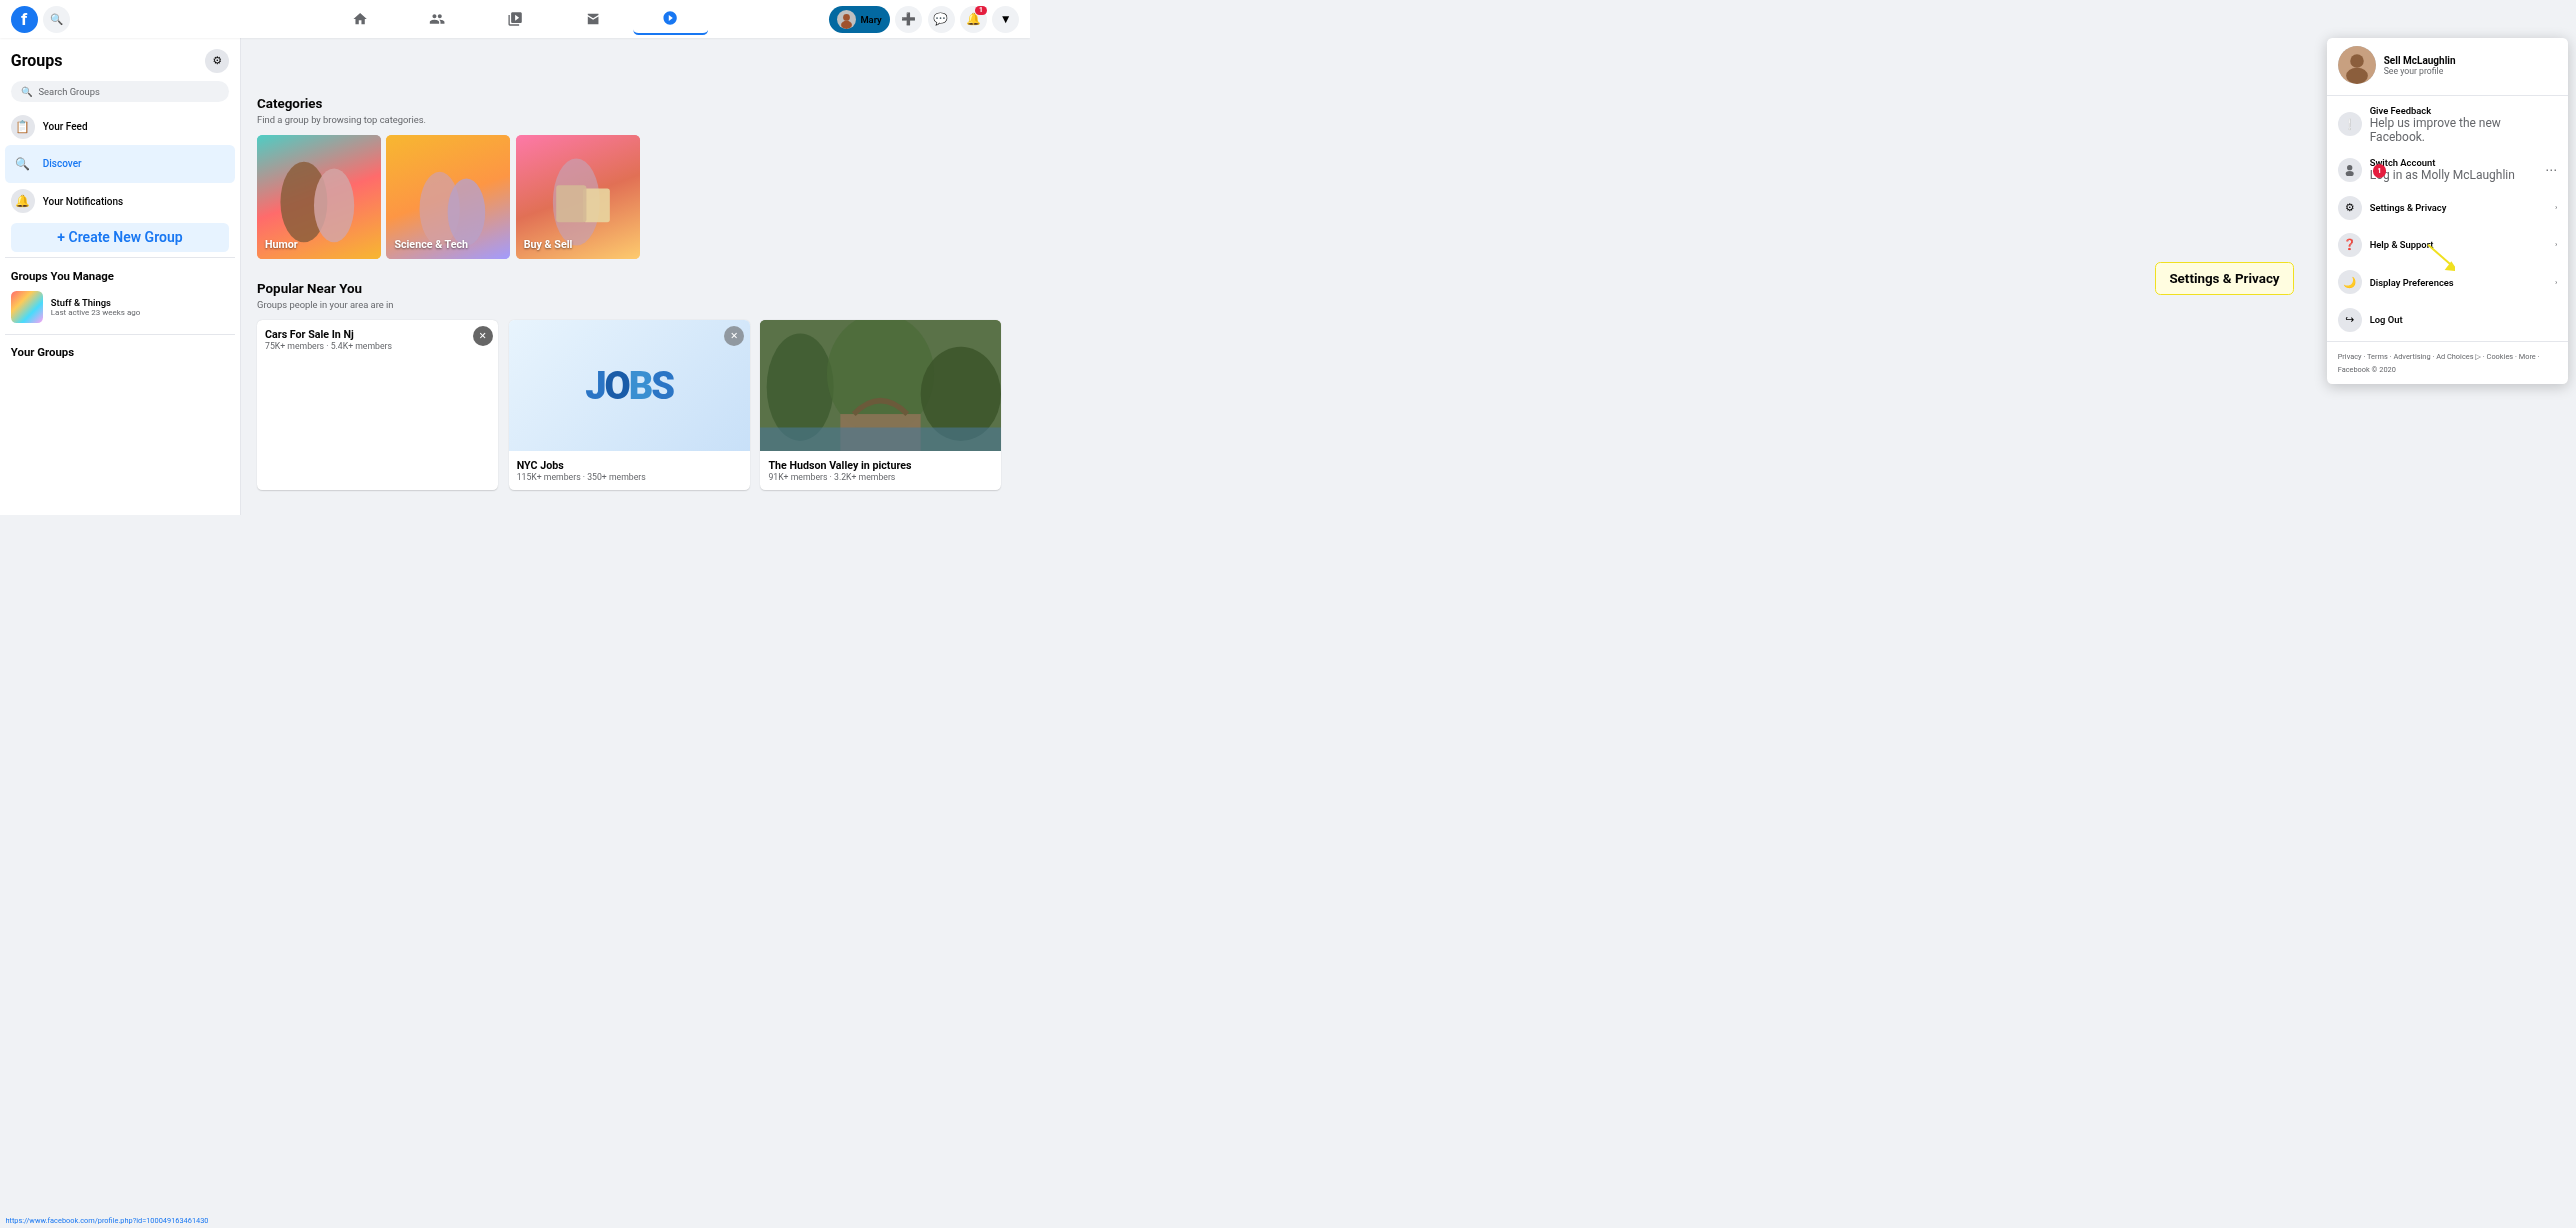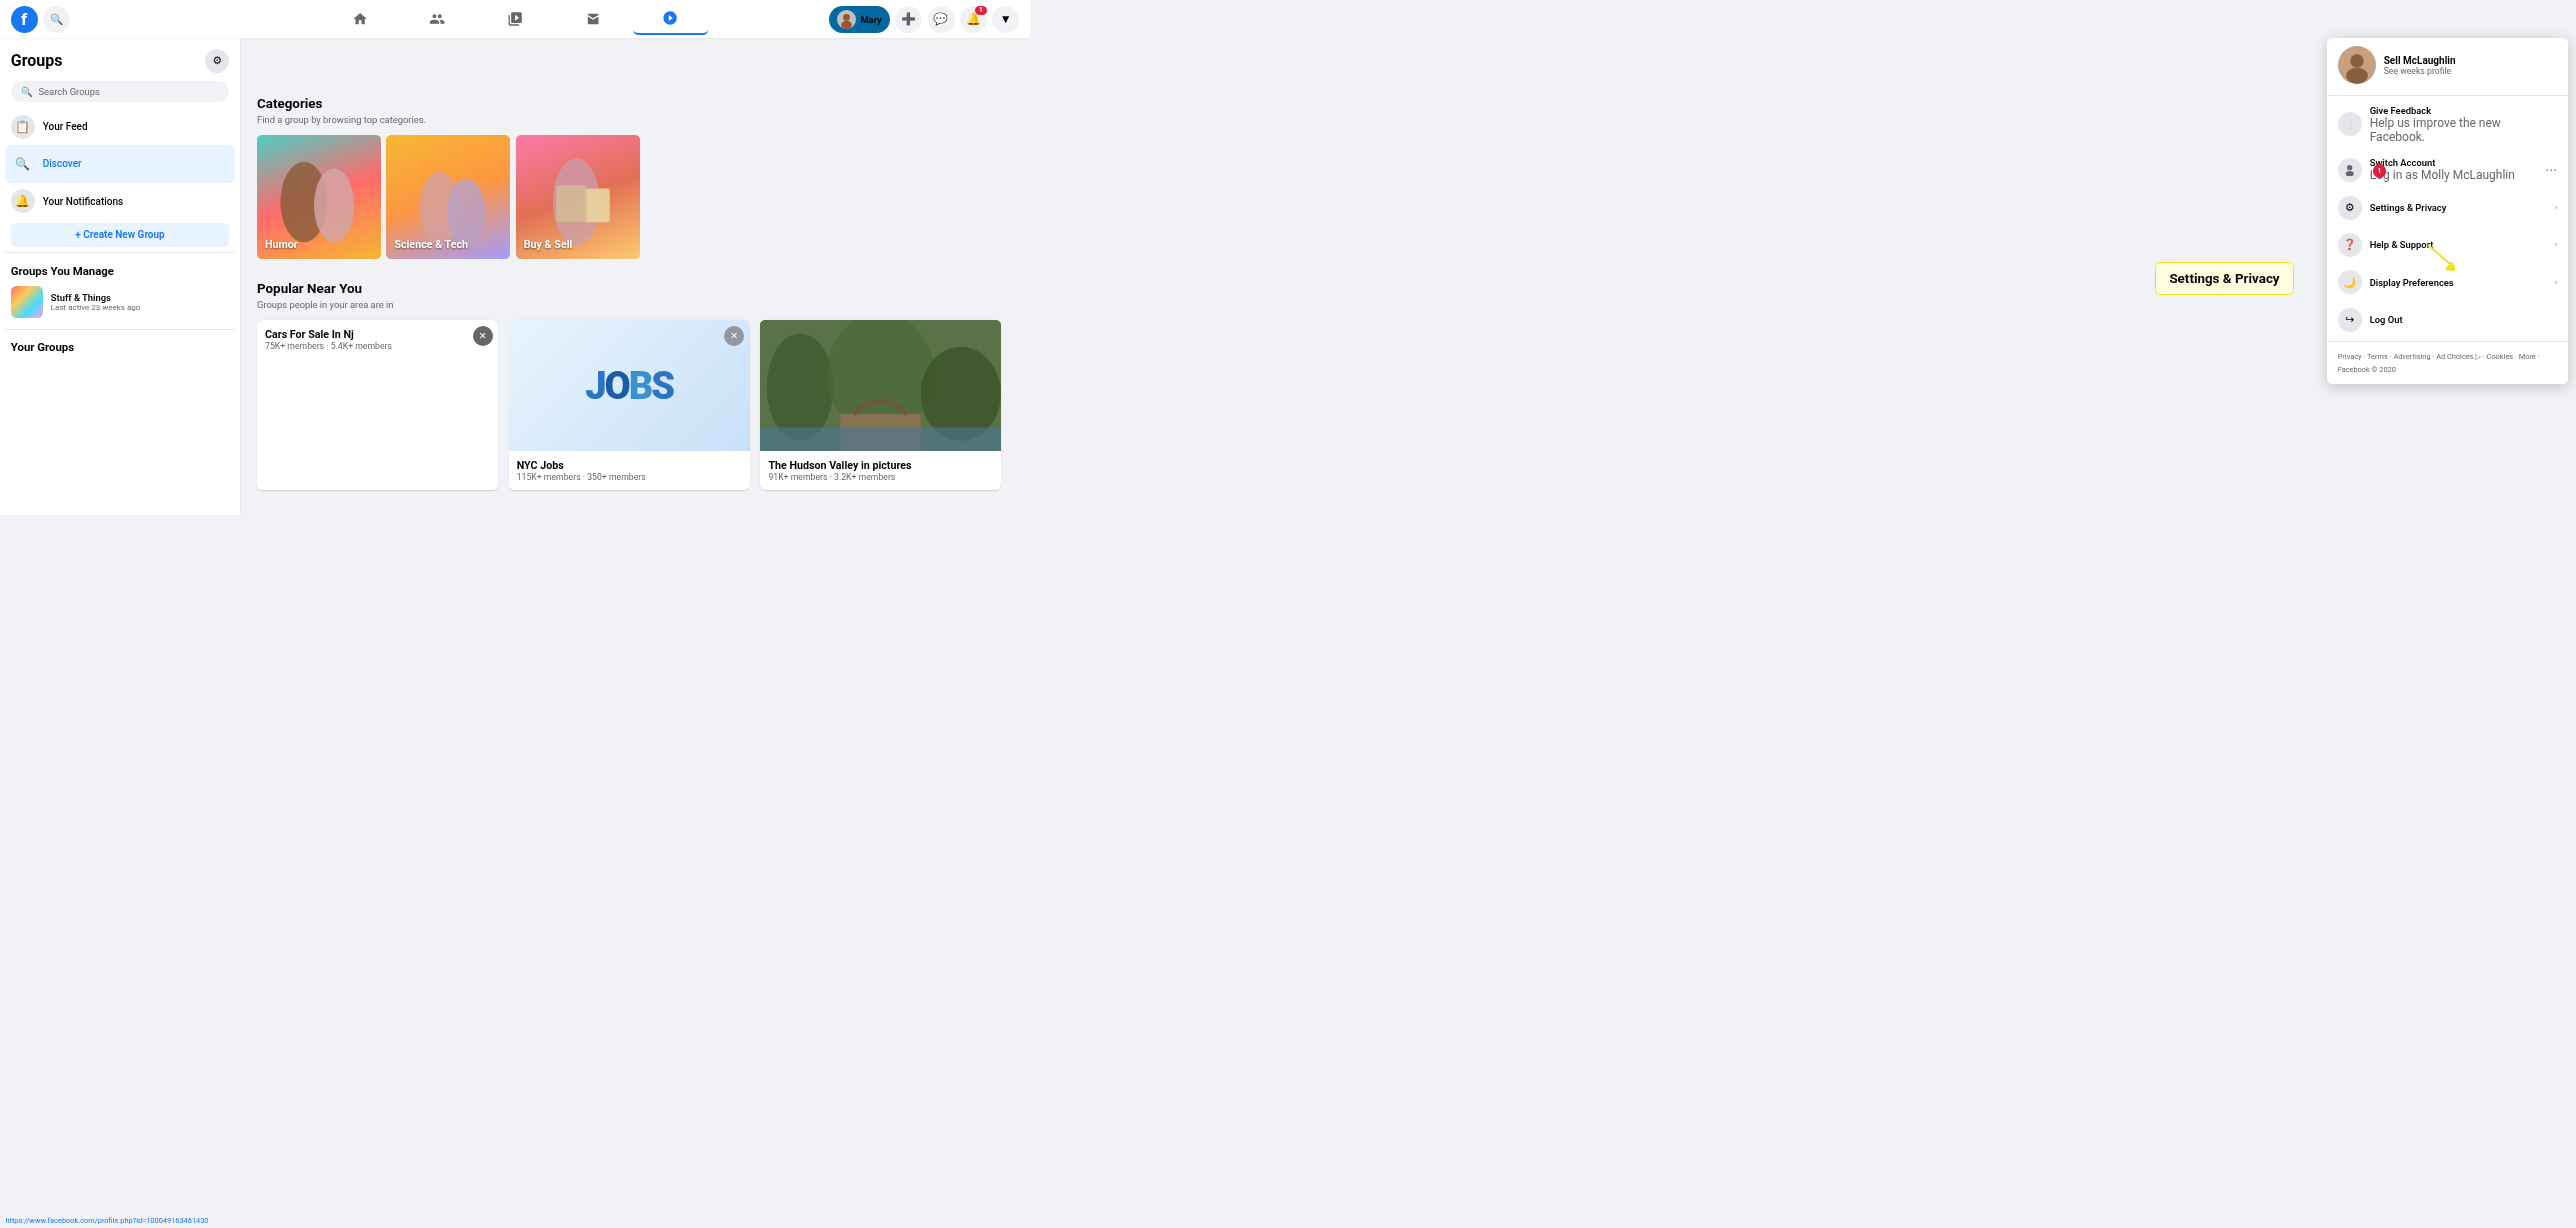--- a/index.html
+++ b/index.html
@@ -204,21 +204,21 @@
     .sidebar-icon.blue-bg { background: #e7f3ff; color: #1877f2; }
     .sidebar-icon.gray-bg { background: #e4e6eb; color: #050505; }
     .create-group-btn {
       display: flex;
       align-items: center;
       justify-content: center;
       gap: 5.4px;
       padding: 6.7px;
       border-radius: 5.4px;
       cursor: pointer;
-      font-size: 10px;
+      font-size: 14px;
       font-weight: 600;
       color: #1877f2;
       background: #e7f3ff;
       margin: 2.7px 5.4px;
     }
     .sidebar-section-title {
       font-size: 11.4px;
       font-weight: 700;
       padding: 5.4px 5.4px 2.7px 5.4px;
       color: #050505;
@@ -653,21 +653,21 @@
   <div class="dropdown-profile-row">
     <div class="dropdown-avatar">
       <svg width="38" height="38" viewBox="0 0 56 56">
         <circle cx="28" cy="28" r="28" fill="#c8a080"></circle>
         <circle cx="28" cy="22" r="10" fill="#8B5E3C"></circle>
         <ellipse cx="28" cy="44" rx="16" ry="12" fill="#8B5E3C"></ellipse>
       </svg>
     </div>
     <div>
       <div class="dropdown-name">Sell McLaughlin</div>
-      <div class="dropdown-sub">See weeks profile</div>
+      <div class="dropdown-sub">See your profile</div>
     </div>
   </div>
 
   <div class="dropdown-divider"></div>
 
   <div class="dropdown-item">
     <div class="dropdown-item-icon" style="background:#e4e6eb;">❕</div>
     <div class="dropdown-item-text">
       <div class="dropdown-item-title">Give Feedback</div>
       <div class="dropdown-item-sub">Help us improve the new Facebook.</div>

